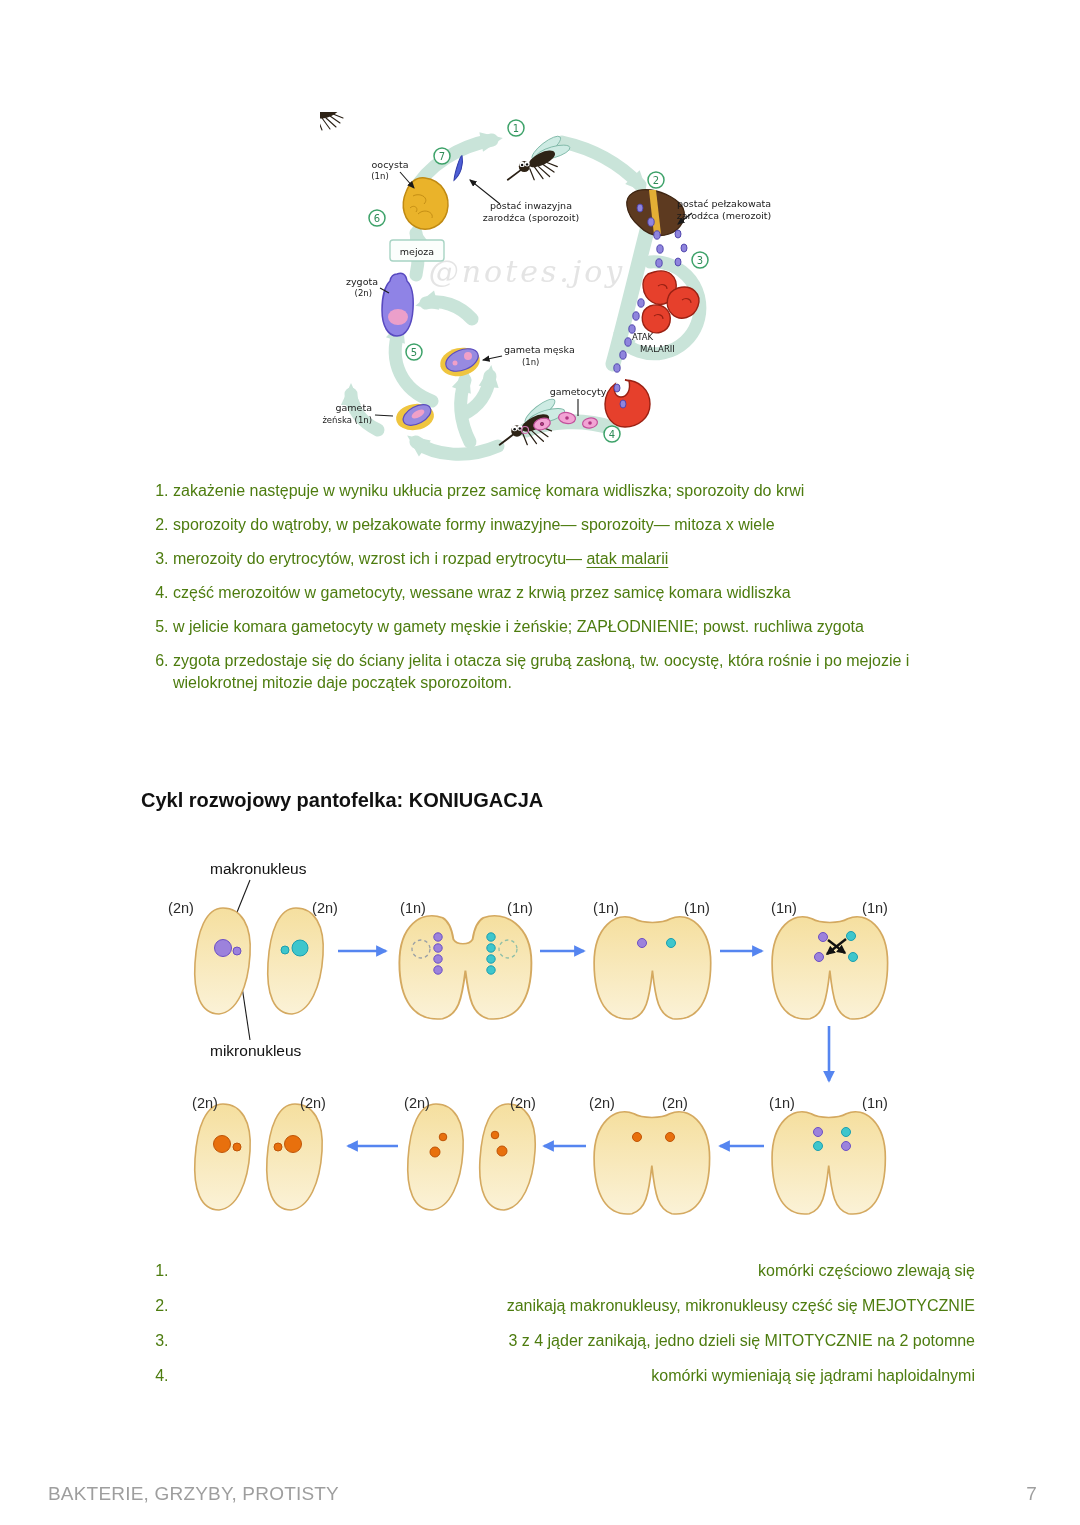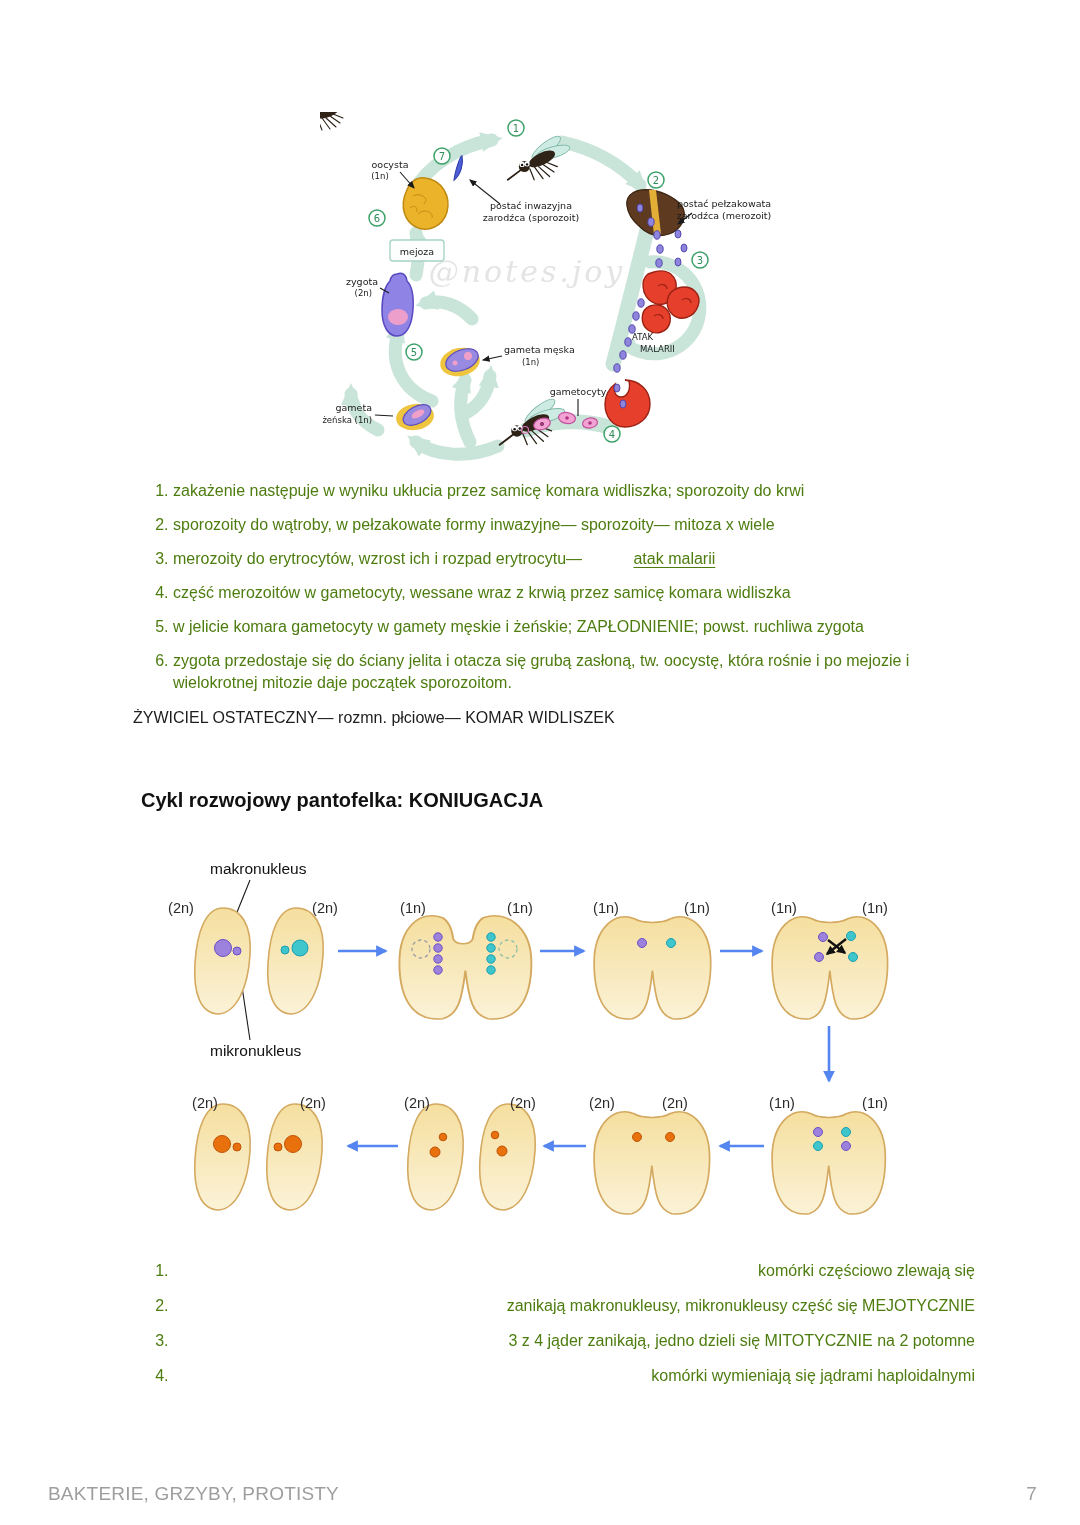--- a/index.html
+++ b/index.html
@@ -7,21 +7,21 @@
         font-family:"Liberation Sans",sans-serif;color:#202124;}
   .fig{position:absolute;}
   #malaria-fig{left:320px;top:112px;width:460px;height:360px;}
   #conj-fig{left:150px;top:853px;width:760px;height:385px;}
   ol.steps{position:absolute;left:151px;width:802px;margin:0;padding:0 0 0 22px;
            font-size:16px;line-height:22px;color:#4d7c0f;}
   ol.steps li{margin-bottom:12px;}
   #list1{top:480px;}
   #list2{top:1260px;}
   #list2 li{margin-bottom:13px;text-align:right;}
-  .u{text-decoration:underline;text-underline-offset:3px;margin-left:47px;}
+  .u{text-decoration:underline;text-underline-offset:3px;}
   #hosts{position:absolute;left:133px;top:707px;width:820px;}
   #hosts p{margin:0 0 13px 0;font-size:16px;line-height:22px;color:#1d1d1f;}
   #heading{position:absolute;left:133px;top:781px;margin:8px;font-size:20px;font-weight:bold;color:#111;}
   .footer-text{position:absolute;top:1483px;font-size:19px;color:#9E9E9E;letter-spacing:.2px;}
   #footer-left{left:48px;}
   #footer-page{right:43px;}
   
   text{font-family:"DejaVu Sans",sans-serif;}
   .hand{font-size:9.5px;fill:#1a1a1a;}
   .hand-s{font-size:8.5px;fill:#1a1a1a;}
@@ -232,21 +232,20 @@
   <ol id="list1" class="steps">
     <li><span>zakażenie następuje w wyniku ukłucia przez samicę komara widliszka; sporozoity do krwi</span></li>
     <li><span>sporozoity do wątroby, w pełzakowate formy inwazyjne— sporozoity— mitoza x wiele</span></li>
     <li><span>merozoity do erytrocytów, wzrost ich i rozpad erytrocytu— </span><span class="u">atak malarii</span></li>
     <li><span>część merozoitów w gametocyty, wessane wraz z krwią przez samicę komara widliszka</span></li>
     <li><span>w jelicie komara gametocyty w gamety męskie i żeńskie; ZAPŁODNIENIE; powst. ruchliwa zygota</span></li>
     <li><span>zygota przedostaje się do ściany jelita i otacza się grubą zasłoną, tw. oocystę, która rośnie i po mejozie i wielokrotnej mitozie daje początek sporozoitom.</span></li>
   </ol>
 
   <div id="hosts">
-    <p>ŻYWICIEL OSTATECZNY— rozmn. płciowe— KOMAR WIDLISZEK</p>
   </div>
 
   <h2 id="heading">Cykl rozwojowy pantofelka: KONIUGACJA</h2>
 
   <svg id="conj-fig" class="fig" viewBox="0 0 760 385">
     <defs>
       <linearGradient id="cg" x1="0" y1="0" x2="0" y2="1">
         <stop offset="0" stop-color="#F5DF9F"></stop>
           <stop offset="1" stop-color="#FBF2D7"></stop>
       </linearGradient>

